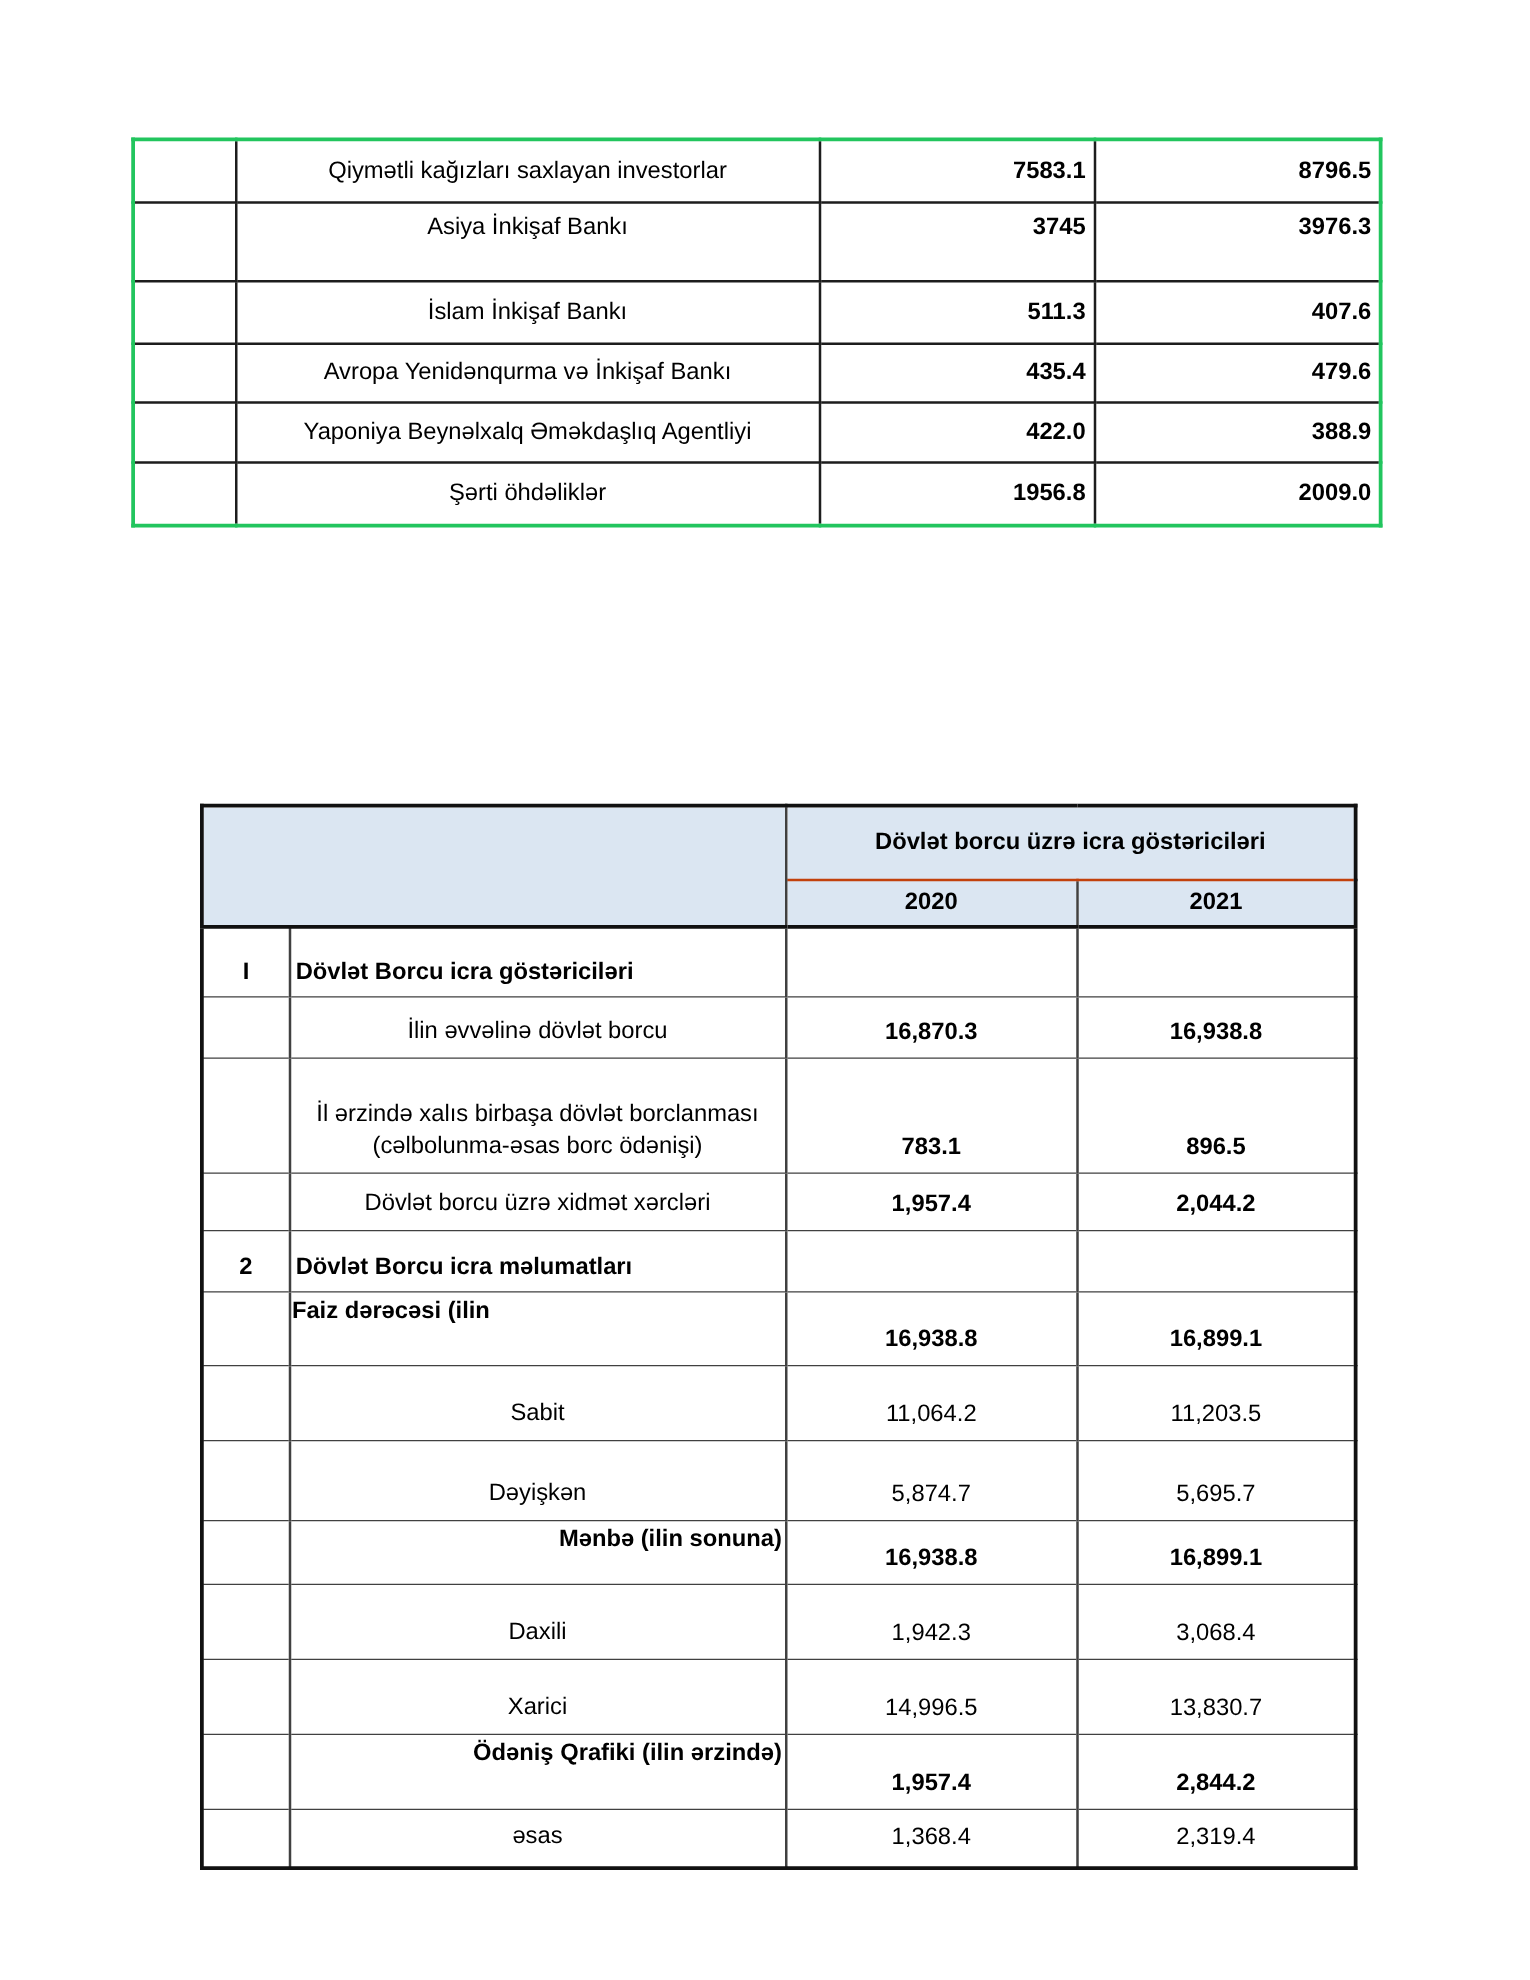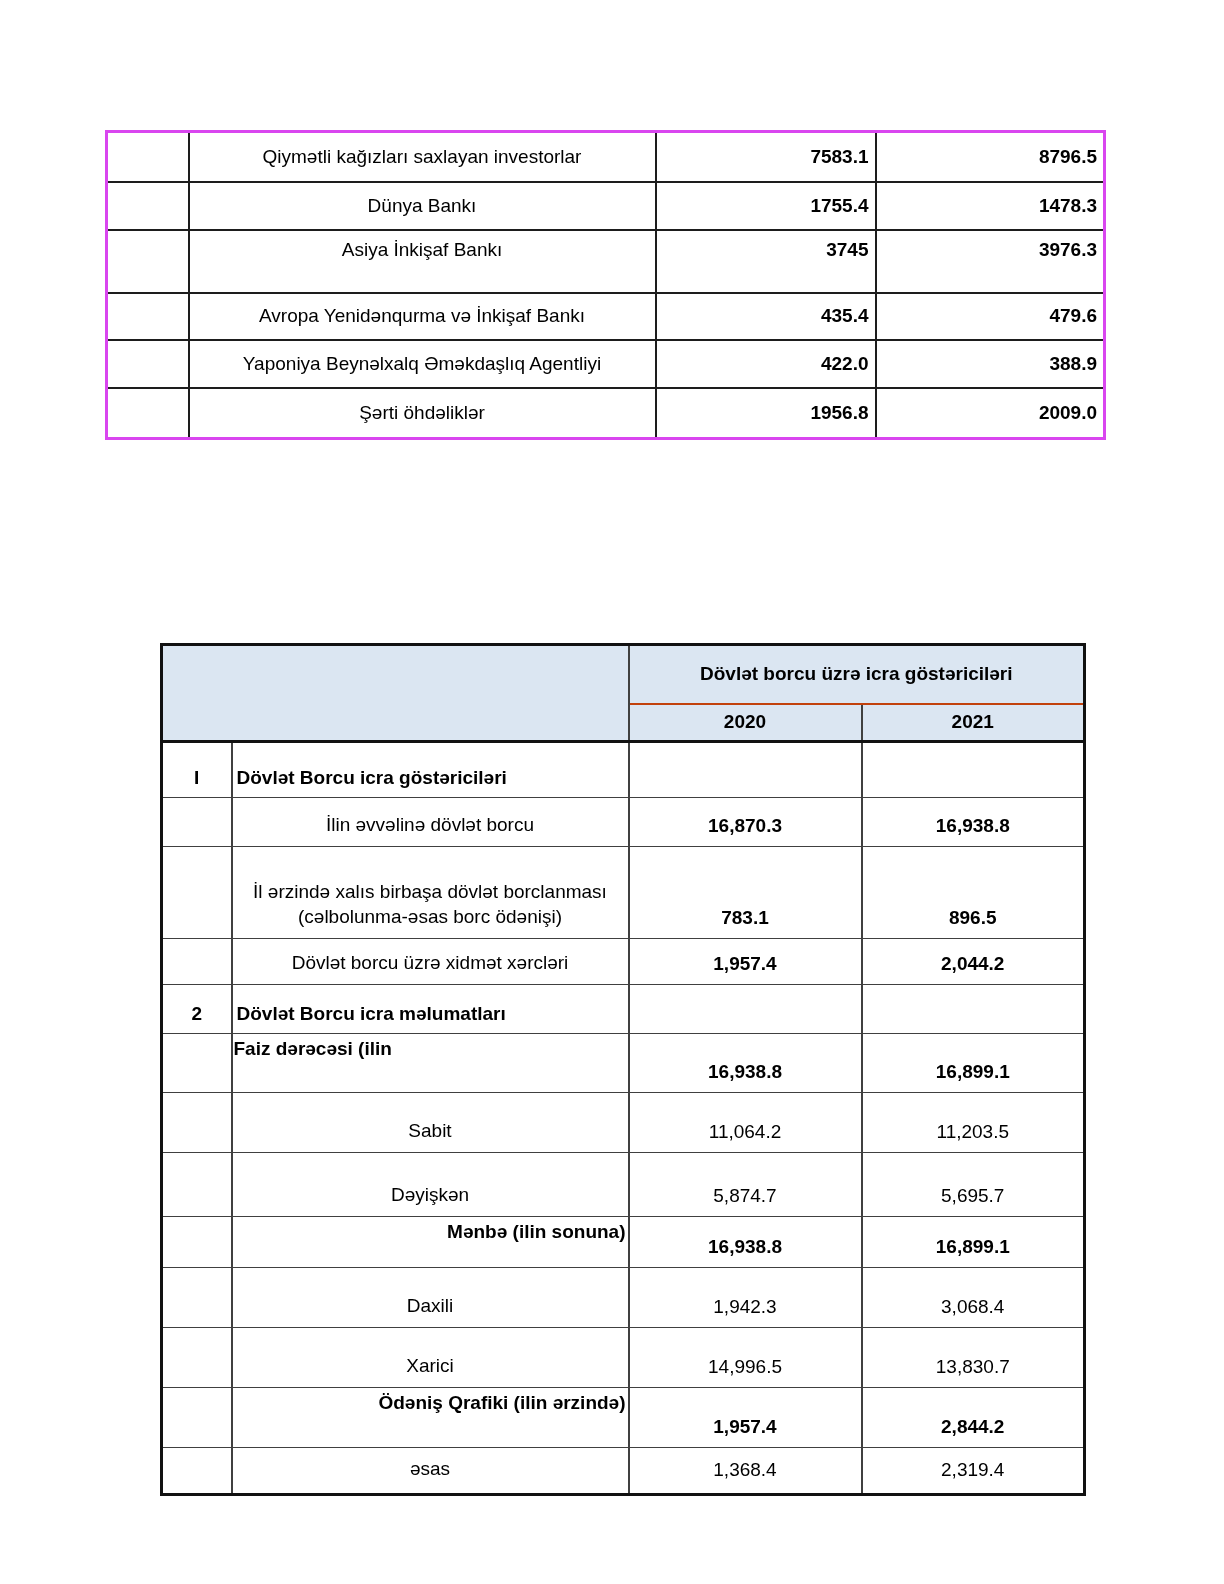--- a/index.html
+++ b/index.html
@@ -17,23 +17,23 @@
 
   table {
     border-collapse: collapse;
     table-layout: fixed;
   }
 
   
   #table1 {
     position: absolute;
     left: 105px;
-    top: 130px;
+    top: 110px;
     width: 998px;
-    border: 3px solid #d946ef;
+    border: 3px solid #22c55e;
   }
   #table1 td {
     border: 2px solid #1d1d1d;
     font-size: 19px;
     vertical-align: middle;
     overflow: hidden;
   }
   #table1 .t1-label {
     text-align: center;
     padding: 0 4px;
@@ -122,31 +122,31 @@
       <col style="width:220px">
       <col style="width:229px">
   </colgroup>
   <tbody>
       <tr style="height:50px">
     <td></td>
     <td class="t1-label">Qiymətli kağızları saxlayan investorlar</td>
     <td class="t1-val">7583.1</td>
     <td class="t1-val">8796.5</td>
   </tr>
-  <tr style="height:48px">
-    <td></td>
-    <td class="t1-label">Dünya Bankı</td>
-    <td class="t1-val">1755.4</td>
-    <td class="t1-val">1478.3</td>
-  </tr>
   <tr style="height:63px">
     <td></td>
     <td class="t1-label" style="vertical-align:top;padding-top:8px">Asiya İnkişaf Bankı</td>
     <td class="t1-val" style="vertical-align:top;padding-top:8px">3745</td>
     <td class="t1-val" style="vertical-align:top;padding-top:8px">3976.3</td>
+  </tr>
+  <tr style="height:50px">
+    <td></td>
+    <td class="t1-label">İslam İnkişaf Bankı</td>
+    <td class="t1-val">511.3</td>
+    <td class="t1-val">407.6</td>
   </tr>
   <tr style="height:47px">
     <td></td>
     <td class="t1-label">Avropa Yenidənqurma və İnkişaf Bankı</td>
     <td class="t1-val">435.4</td>
     <td class="t1-val">479.6</td>
   </tr>
   <tr style="height:48px">
     <td></td>
     <td class="t1-label">Yaponiya Beynəlxalq Əməkdaşlıq Agentliyi</td>

